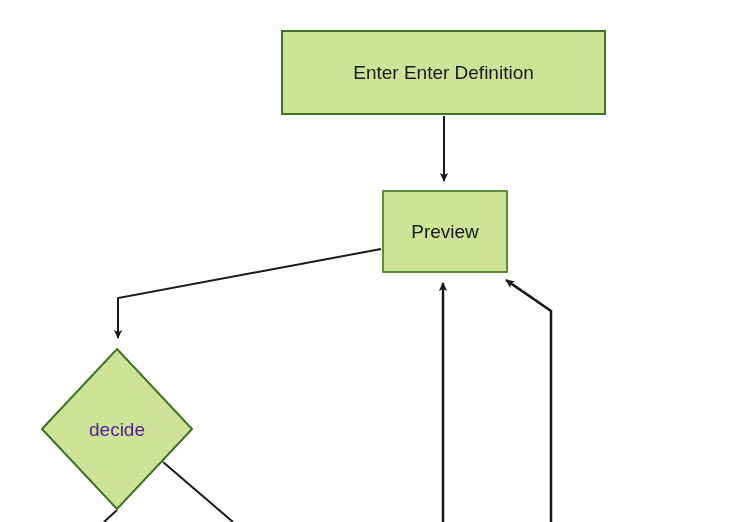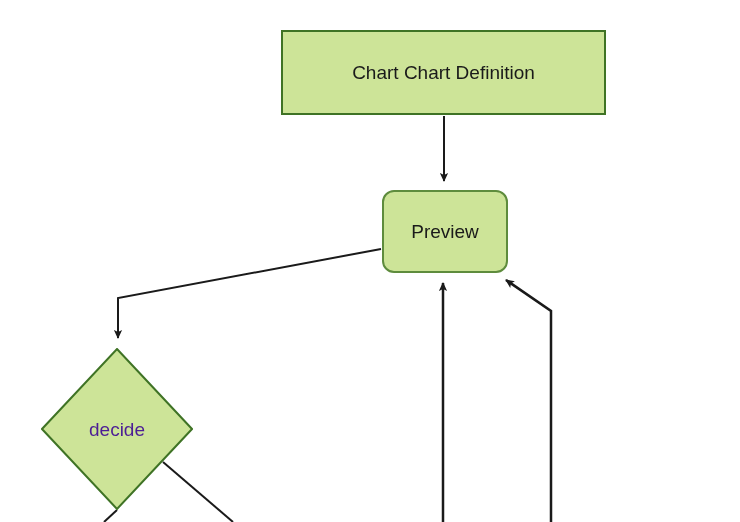--- a/index.html
+++ b/index.html
@@ -31,21 +31,21 @@
     align-items: center;
     justify-content: center;
   }
   .node-rect {
     background: #cde498;
     border: 2px solid #3f7325;
   }
   .node-rounded {
     background: #cde498;
     border: 2px solid #5e8c3d;
-    border-radius: 12px;
+    border-radius: 1px;
   }
   .node-label {
     color: #1a1a1a;
     font-size: 19px;
     line-height: 1;
     white-space: nowrap;
     text-align: center;
   }
   .diamond-wrap {
     position: absolute;
@@ -85,21 +85,21 @@
     <path d="M 443 522 L 443 283" stroke="#1a1a1a" stroke-width="2.5" fill="none" marker-end="url(#arrowhead)"></path>
 
     <path d="M 551 522 L 551 311 L 506 280" stroke="#1a1a1a" stroke-width="2.5" fill="none" marker-end="url(#arrowhead)"></path>
 
     <path d="M 117 510 L 104 522" stroke="#1a1a1a" stroke-width="2" fill="none"></path>
 
     <path d="M 163 462 L 233 522" stroke="#1a1a1a" stroke-width="2" fill="none"></path>
   </svg>
 
   <div class="node node-rect" style="left:281px; top:30px; width:325px; height:85px;">
-    <span class="node-label">Chart Chart Definition</span>
+    <span class="node-label">Enter Enter Definition</span>
   </div>
 
   <div class="node node-rounded" style="left:382px; top:190px; width:126px; height:83px;">
     <span class="node-label">Preview</span>
   </div>
 
   <div class="diamond-wrap" style="left:41px; top:348px; width:152px; height:162px;">
     <svg width="152" height="162" viewBox="0 0 152 162" xmlns="http://www.w3.org/2000/svg">
       <polygon points="76,1 151,81 76,161 1,81" fill="#cde498" stroke="#3f7325" stroke-width="2"></polygon>
     </svg>

